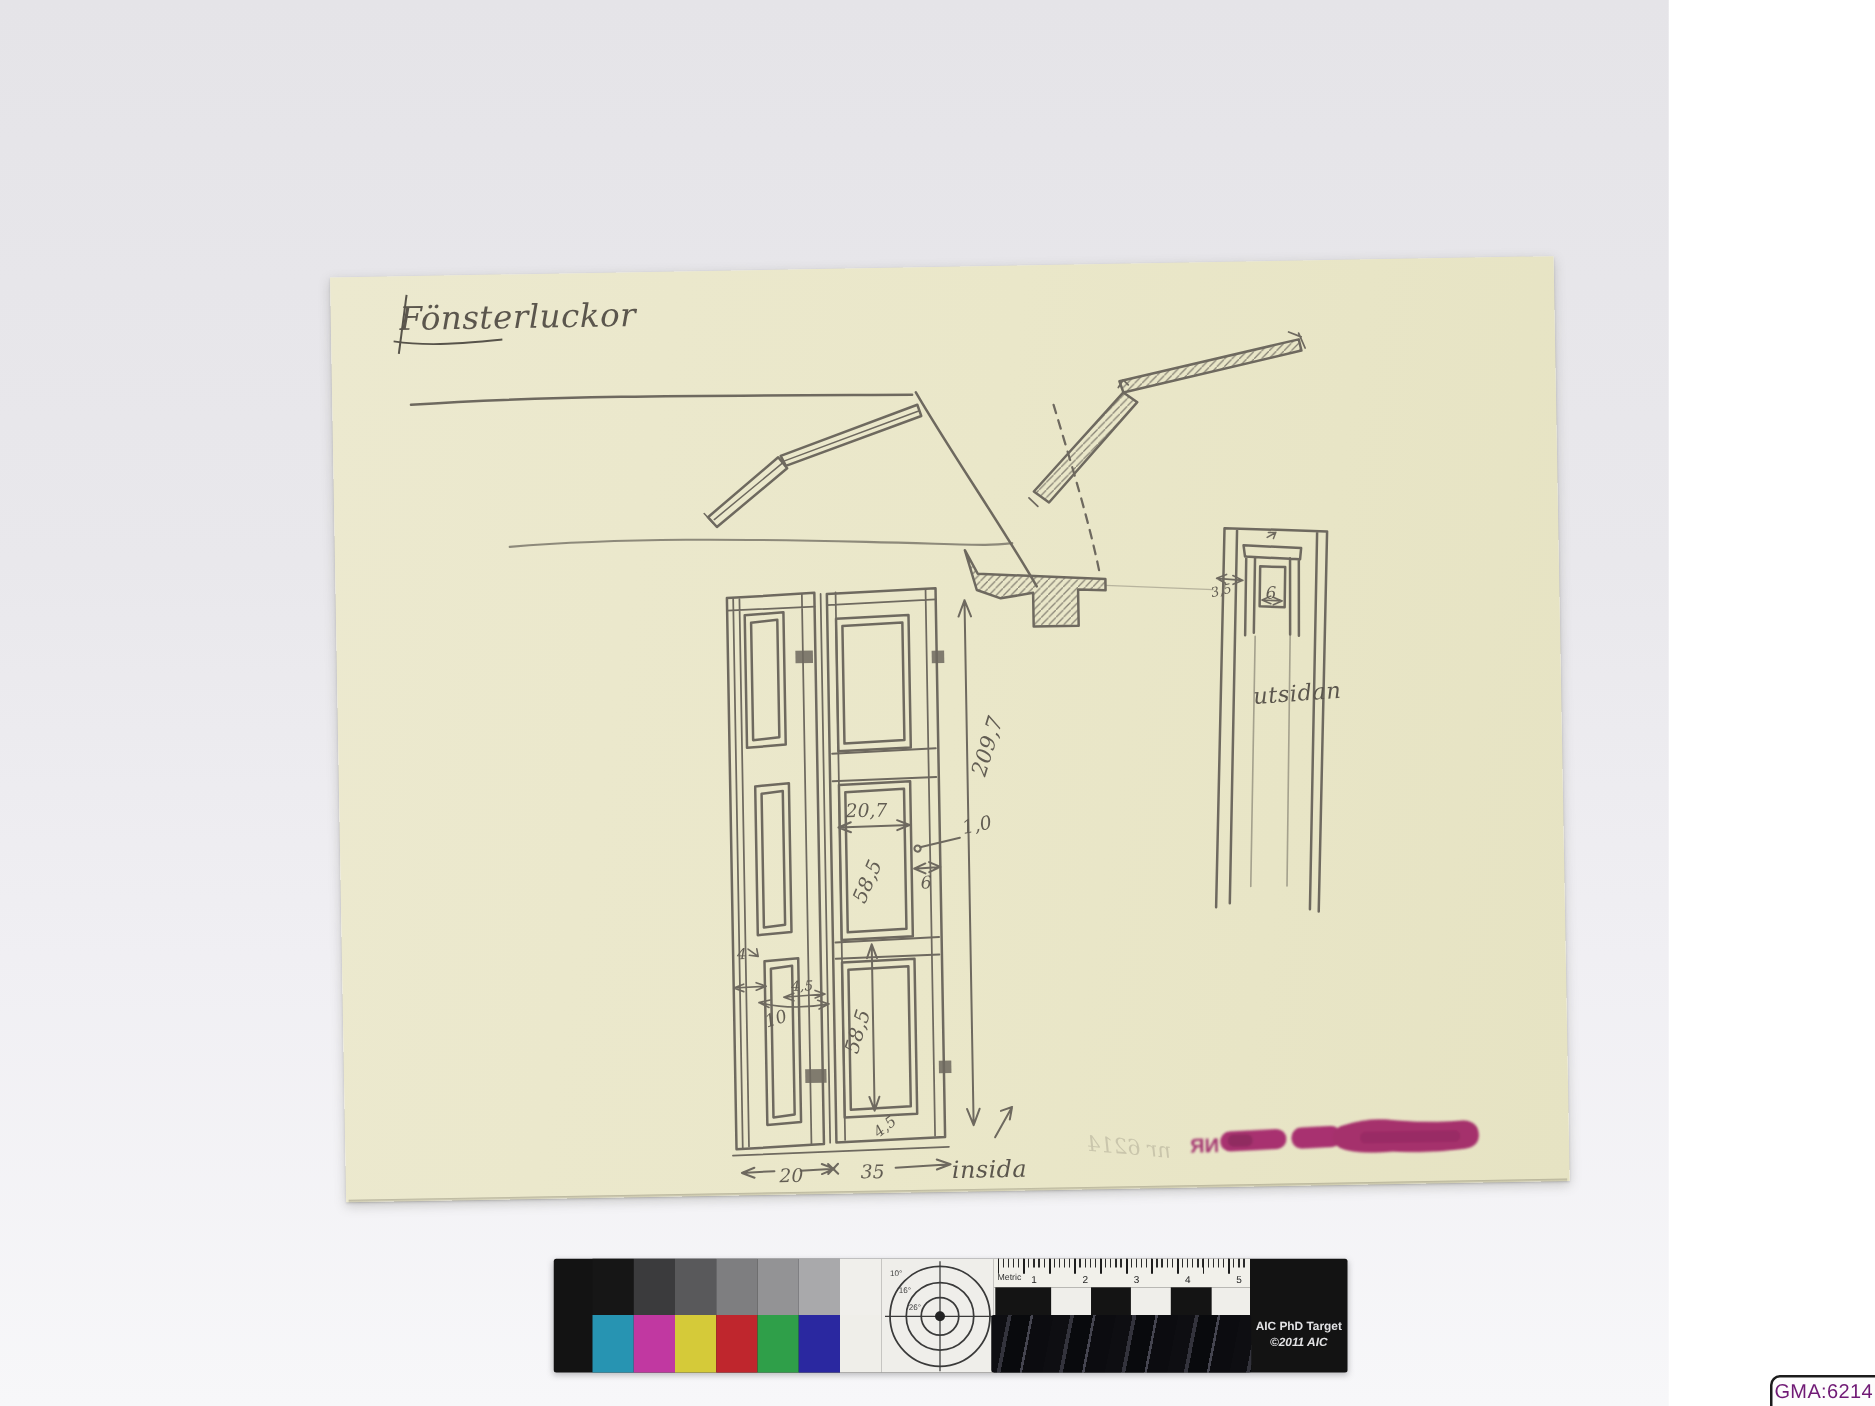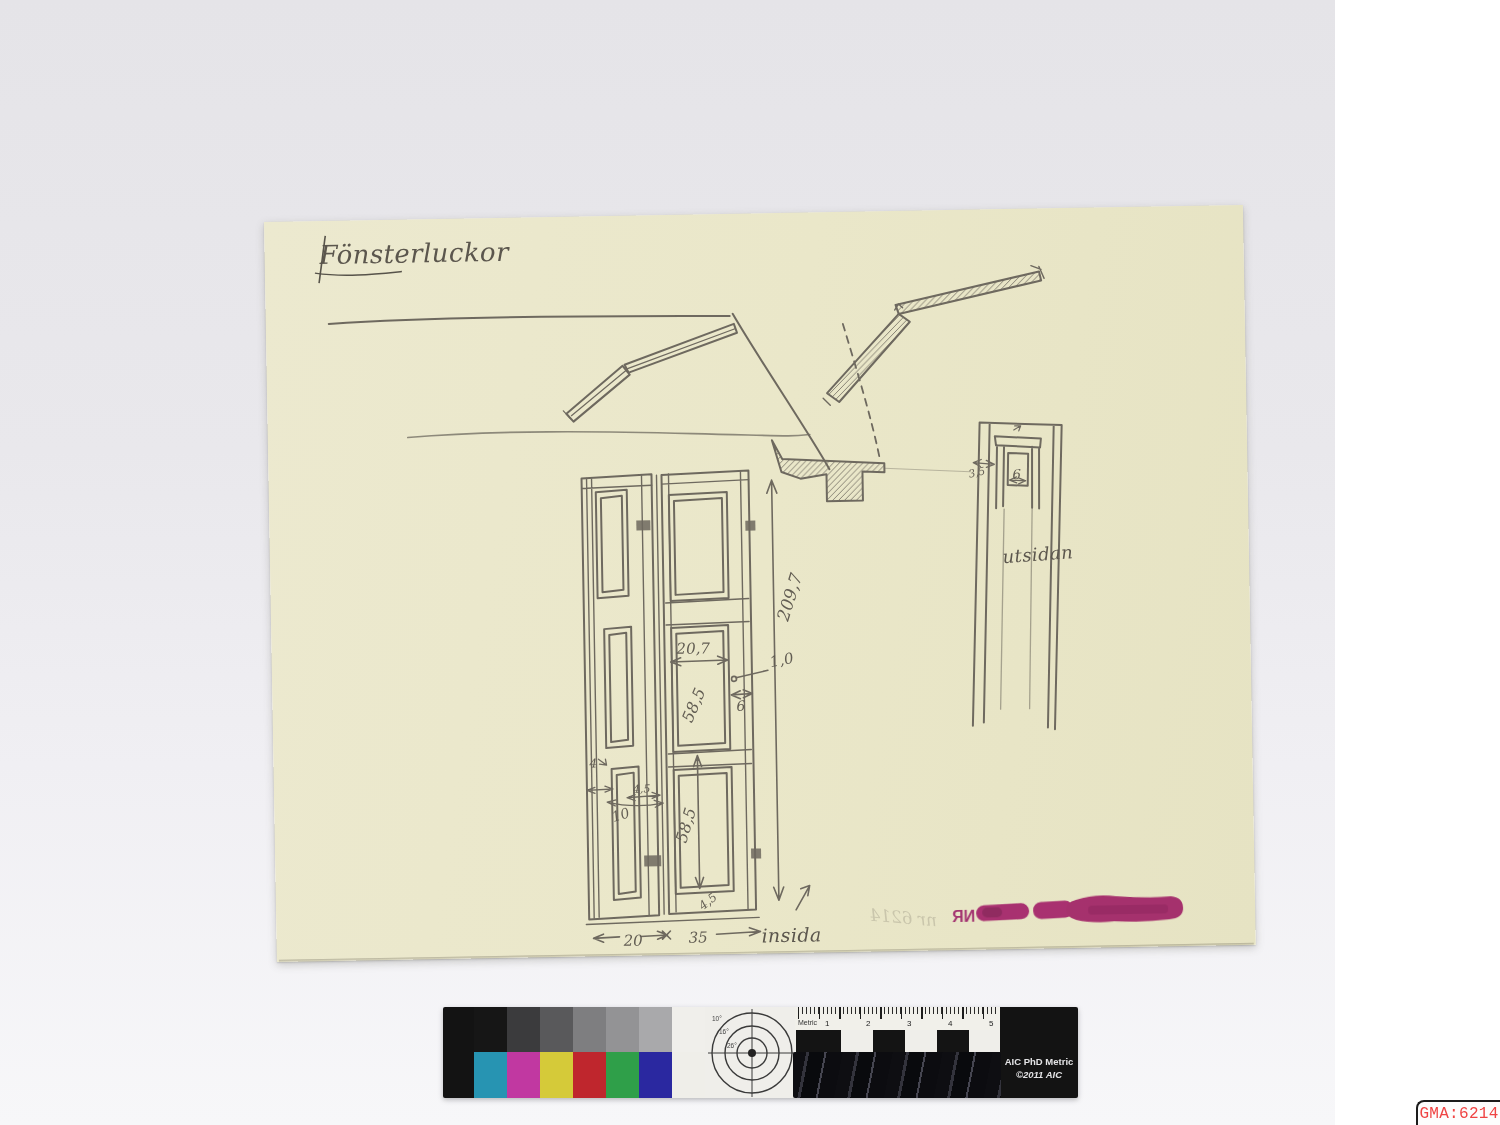--- a/index.html
+++ b/index.html
@@ -37,21 +37,21 @@
     background-position:14px 0;}
   .gloss{position:absolute;left:350px;top:45px;width:208px;height:46px;border-radius:2px;
     background:repeating-linear-gradient(101deg,#0e0e12 0 13px,#33333c 13px 16px,#090a0d 16px 31px,#454550 31px 33px,#0c0c10 33px 49px);}
   .block-text{position:absolute;left:557px;width:78px;text-align:center;color:#e3e3e5;
     font-weight:bold;font-size:9.5px;line-height:12px;}
   .t-name{top:49px;} .t-copy{top:62px;font-style:italic;}
   
   .gma{position:absolute;left:1416px;top:1100px;width:84px;height:25px;box-sizing:border-box;
     background:#fdfdfd;border:2px solid #1c1c1c;border-right:none;border-bottom:none;
     border-radius:8px 0 0 0;display:flex;align-items:center;justify-content:center;
-    font-size:16px;color:#ef4444;letter-spacing:.3px;font-family:Liberation Mono, monospace;}
+    font-size:16px;color:#701a75;letter-spacing:.3px;}
 </style>
 </head>
 <body>
 
 <div class="photo">
 
   <div class="paper">
     <svg class="sketch-svg" width="979" height="740" viewBox="0 0 979 740">
       <defs>
         <pattern id="hatch" patternUnits="userSpaceOnUse" width="6" height="6">
@@ -201,21 +201,21 @@
         <text x="14" y="27" font-size="6.5" fill="#444">16°</text>
         <text x="22" y="41" font-size="6.5" fill="#444">26°</text>
       </svg>
     </div>
     <div class="ruler">
       <span class="ruler-label">Metric</span>
       <span><span class="ruler-num" style="left: 30px;">1</span><span class="ruler-num" style="left: 71px;">2</span><span class="ruler-num" style="left: 112px;">3</span><span class="ruler-num" style="left: 153px;">4</span><span class="ruler-num" style="left: 194px;">5</span></span>
     </div>
     <div class="checker"></div>
     <div class="gloss"></div>
-    <div class="block-text t-name">AIC PhD Metric</div>
+    <div class="block-text t-name">AIC PhD Target</div>
     <div class="block-text t-copy">©2011 AIC</div>
   </div>
 
   <div class="gma">
     <span>GMA:6214</span>
   </div>
 
 </div>
 
 </body></html>

